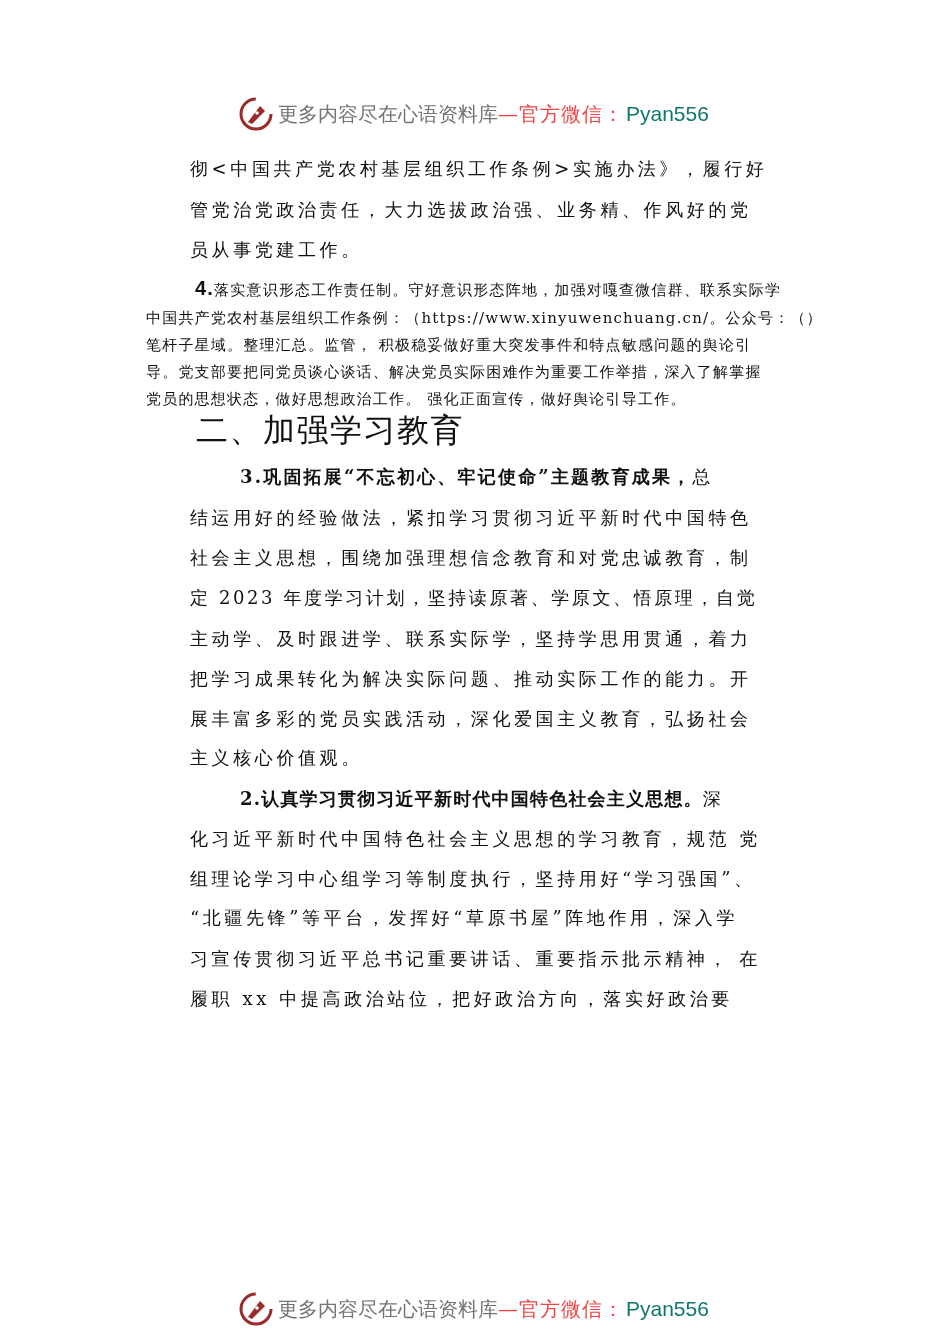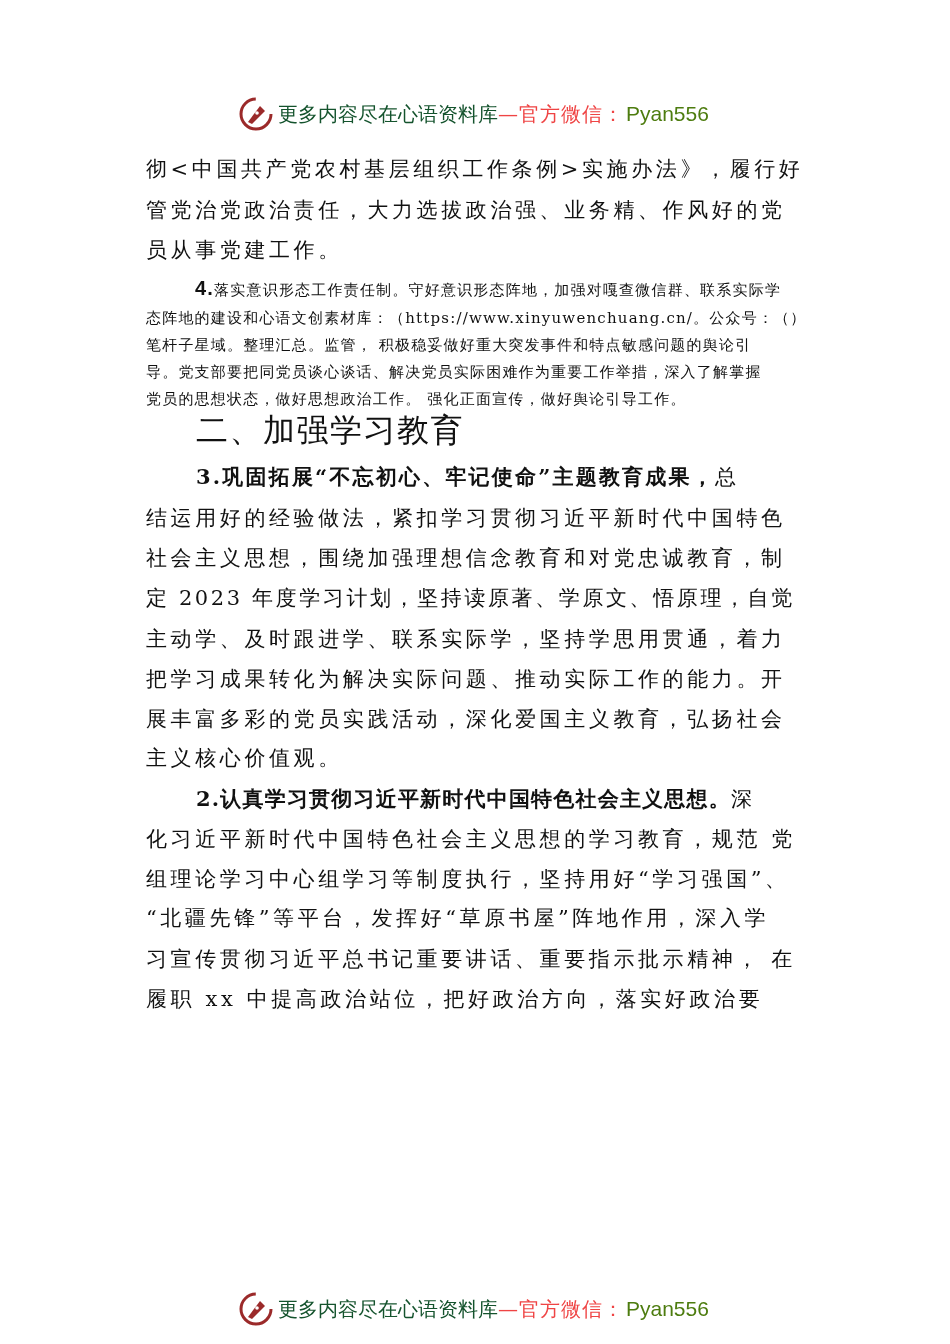--- a/index.html
+++ b/index.html
@@ -3,26 +3,26 @@
 <meta charset="utf-8">
 <style>
   html, body { margin: 0; padding: 0; background: #ffffff; }
   body { width: 950px; height: 1344px; position: relative; overflow: hidden;
          font-family: "DejaVu Serif", "Liberation Serif", serif; color: #111; }
 
   .banner { position: absolute; left: 238px; height: 40px; display: flex; align-items: center; }
   .banner.top { top: 94px; }
   .banner.bottom { top: 1289px; }
   .banner .logo { width: 36px; height: 36px; margin-right: 4px; }
-  .banner .b1 { font-family: "DejaVu Serif", serif; font-size: 20px; color: #14532d; letter-spacing: 0px; }
+  .banner .b1 { font-family: "DejaVu Serif", serif; font-size: 20px; color: #737373; letter-spacing: 0px; }
   .banner .b2 { font-family: "DejaVu Serif", serif; font-size: 20px; color: #ef4444; letter-spacing: 1px; }
-  .banner .b3 { font-family: "Liberation Sans", sans-serif; font-size: 21px; color: #4d7c0f; margin-left: 2px; }
+  .banner .b3 { font-family: "Liberation Sans", sans-serif; font-size: 21px; color: #0f766e; margin-left: 2px; }
 
   .line { position: absolute; left: 146px; white-space: nowrap; }
-  .body-line { font-size: 21px; letter-spacing: 3.6px; height: 40px; line-height: 40px; }
+  .body-line { font-size: 18px; letter-spacing: 3.6px; height: 40px; line-height: 40px; margin-left: 44px; }
   .small-line { font-size: 15px; letter-spacing: 1.2px; height: 26px; line-height: 26px; }
   .heading { font-family: Liberation Mono, monospace; font-size: 32px; letter-spacing: 1.5px; line-height: 40px; }
   .bold { font-weight: bold; }
   .num4 { font-family: "Liberation Sans", sans-serif; font-weight: bold; font-size: 20px; }
 </style>
 </head>
 <body>
 
 <div class="banner top">
   <svg class="logo" viewBox="0 0 36 36">
@@ -35,21 +35,21 @@
   <span class="b3">Pyan556</span>
 </div>
 
 <div class="line body-line" style="top:149px;">彻&lt;中国共产党农村基层组织工作条例&gt;实施办法》，履行好</div>
 <div class="line body-line" style="top:190px;">管党治党政治责任，大力选拔政治强、业务精、作风好的党</div>
 <div class="line body-line" style="top:230px;">员从事党建工作。</div>
 
 <div class="line small-line" style="top:275px; left:195px;">
   <span class="num4">4.</span><span>落实意识形态工作责任制。守好意识形态阵地，加强对嘎查微信群、联系实际学</span>
 </div>
-<div class="line small-line" style="top:305px;">态阵地的建设和心语文创素材库：（https://www.xinyuwenchuang.cn/。公众号：（）</div>
+<div class="line small-line" style="top:305px;">中国共产党农村基层组织工作条例：（https://www.xinyuwenchuang.cn/。公众号：（）</div>
 <div class="line small-line" style="top:332px;">笔杆子星域。整理汇总。监管， 积极稳妥做好重大突发事件和特点敏感问题的舆论引</div>
 <div class="line small-line" style="top:359px;">导。党支部要把同党员谈心谈话、解决党员实际困难作为重要工作举措，深入了解掌握</div>
 <div class="line small-line" style="top:386px;">党员的思想状态，做好思想政治工作。 强化正面宣传，做好舆论引导工作。</div>
 
 <div class="line heading" style="top:413px; left:196px;">二、加强学习教育</div>
 
 <div class="line body-line" style="top:457px; left:196px; letter-spacing:2.2px;">
   <span class="bold">3.巩固拓展“不忘初心、牢记使命”主题教育成果，</span><span>总</span>
 </div>
 <div class="line body-line" style="top:498px;">结运用好的经验做法，紧扣学习贯彻习近平新时代中国特色</div>

